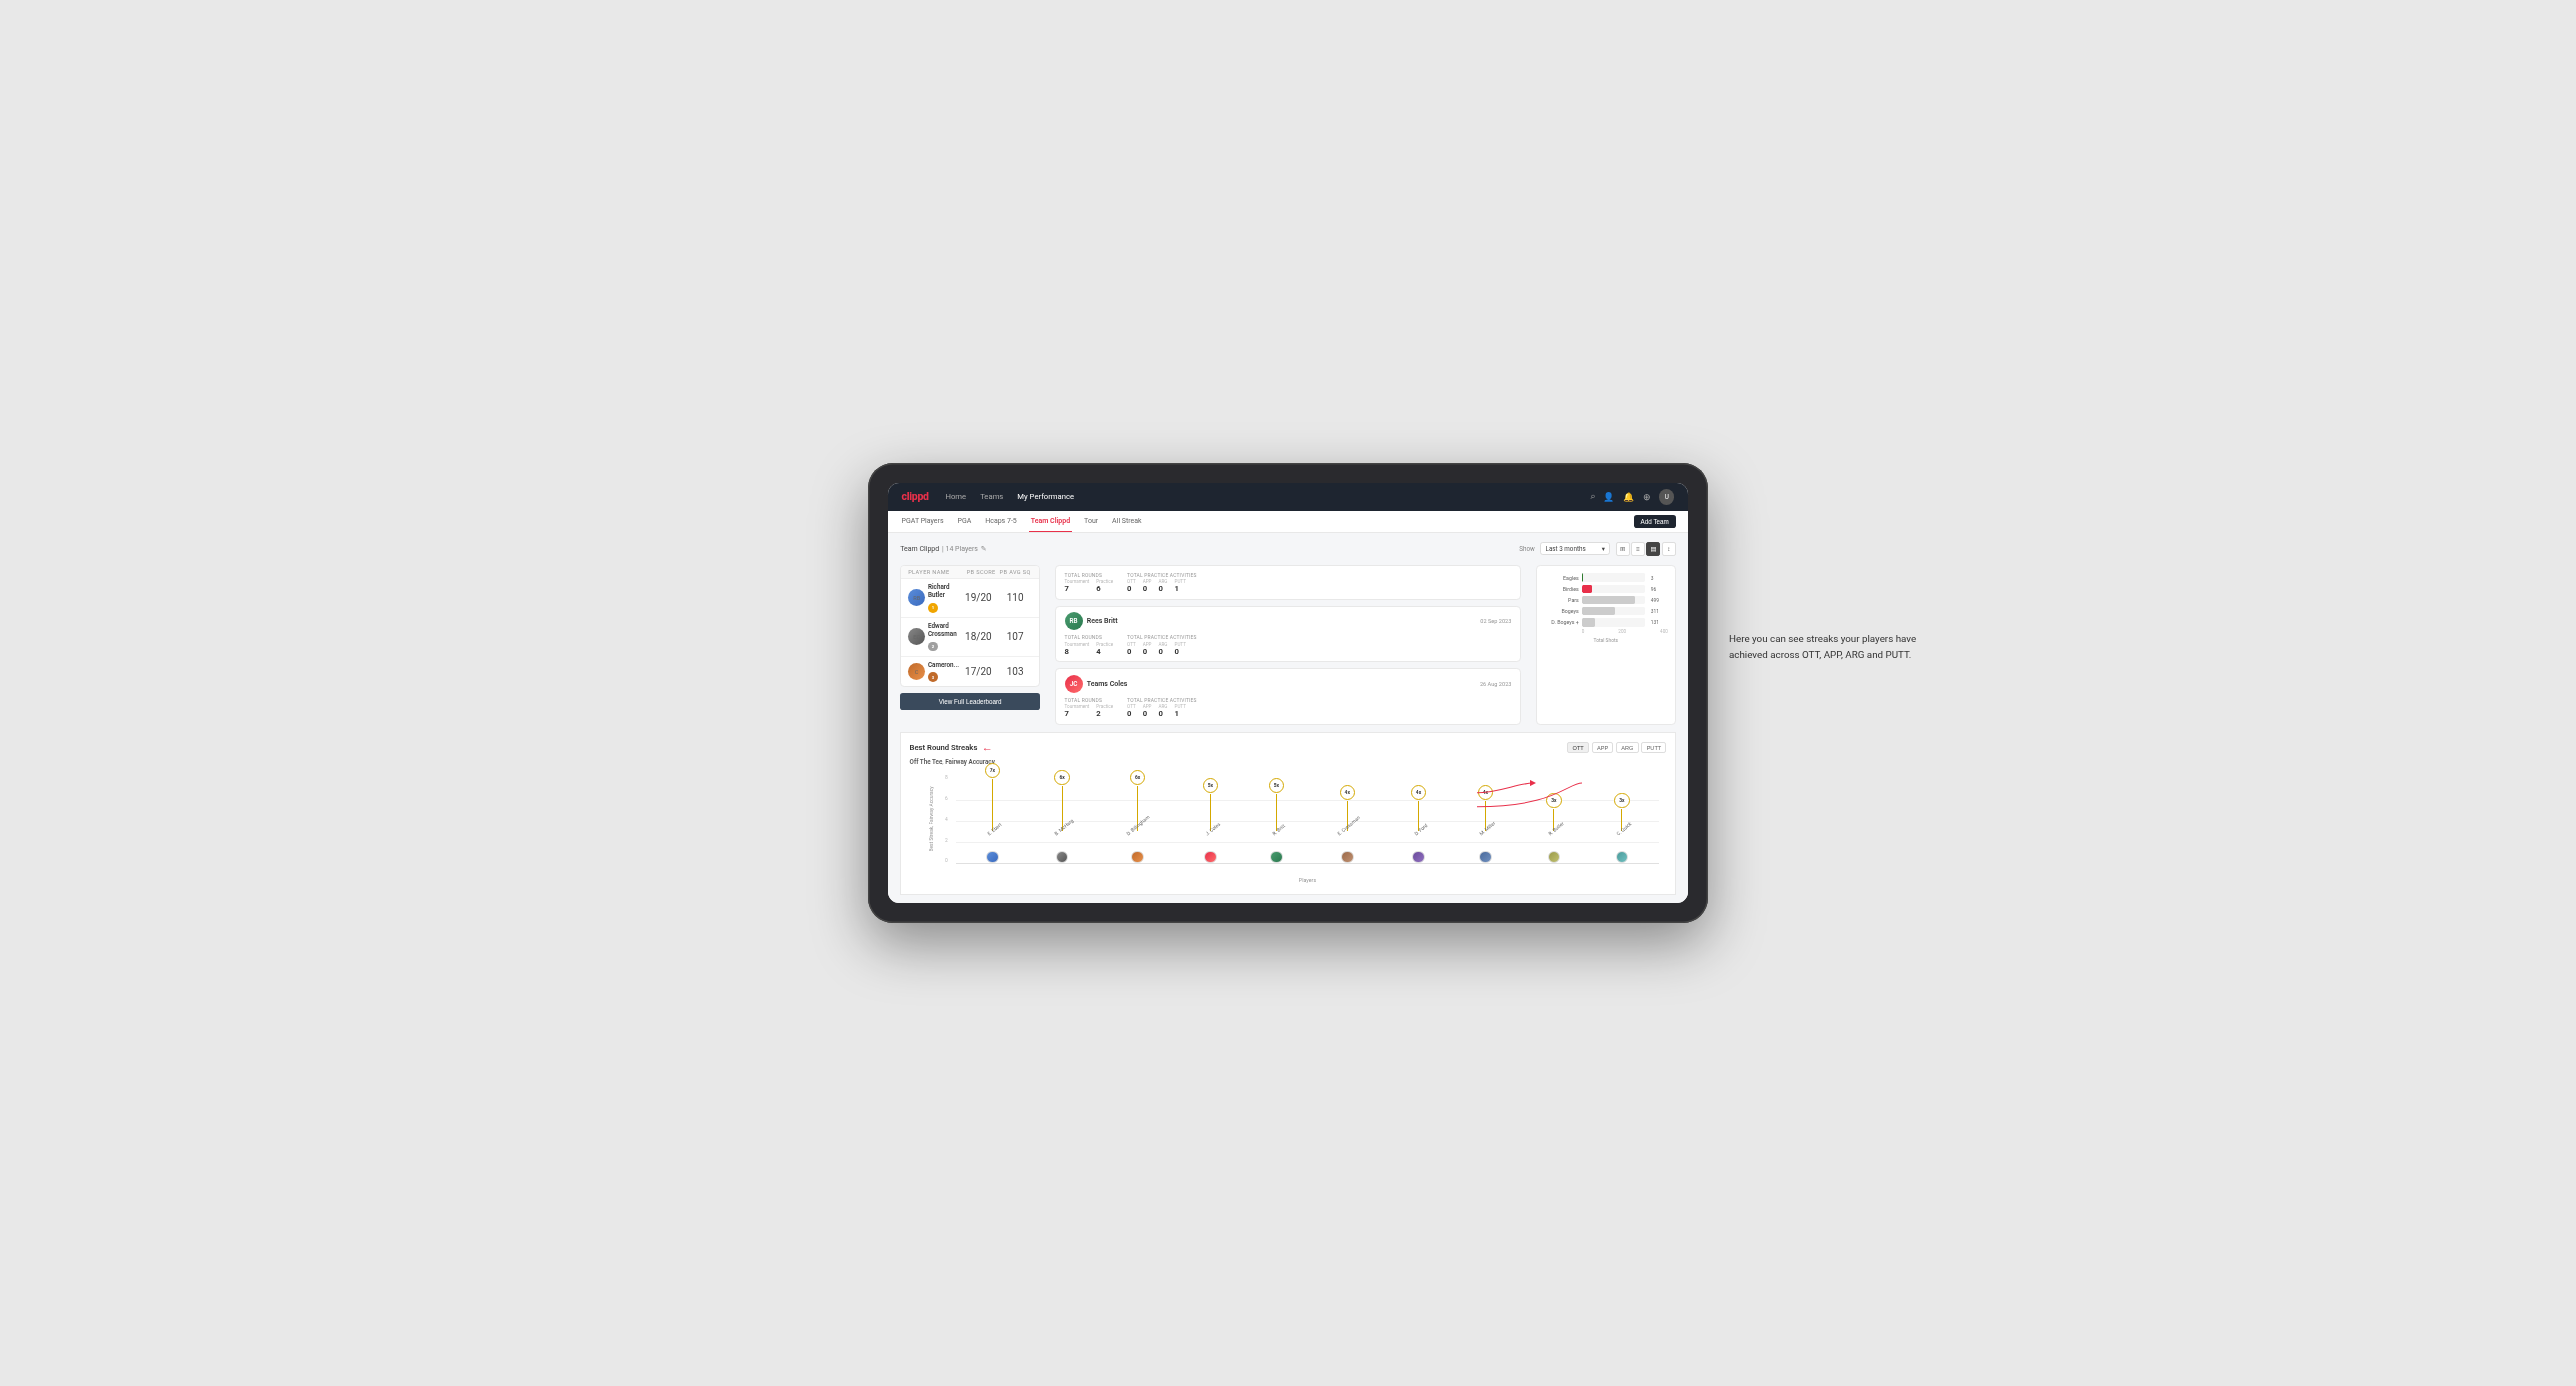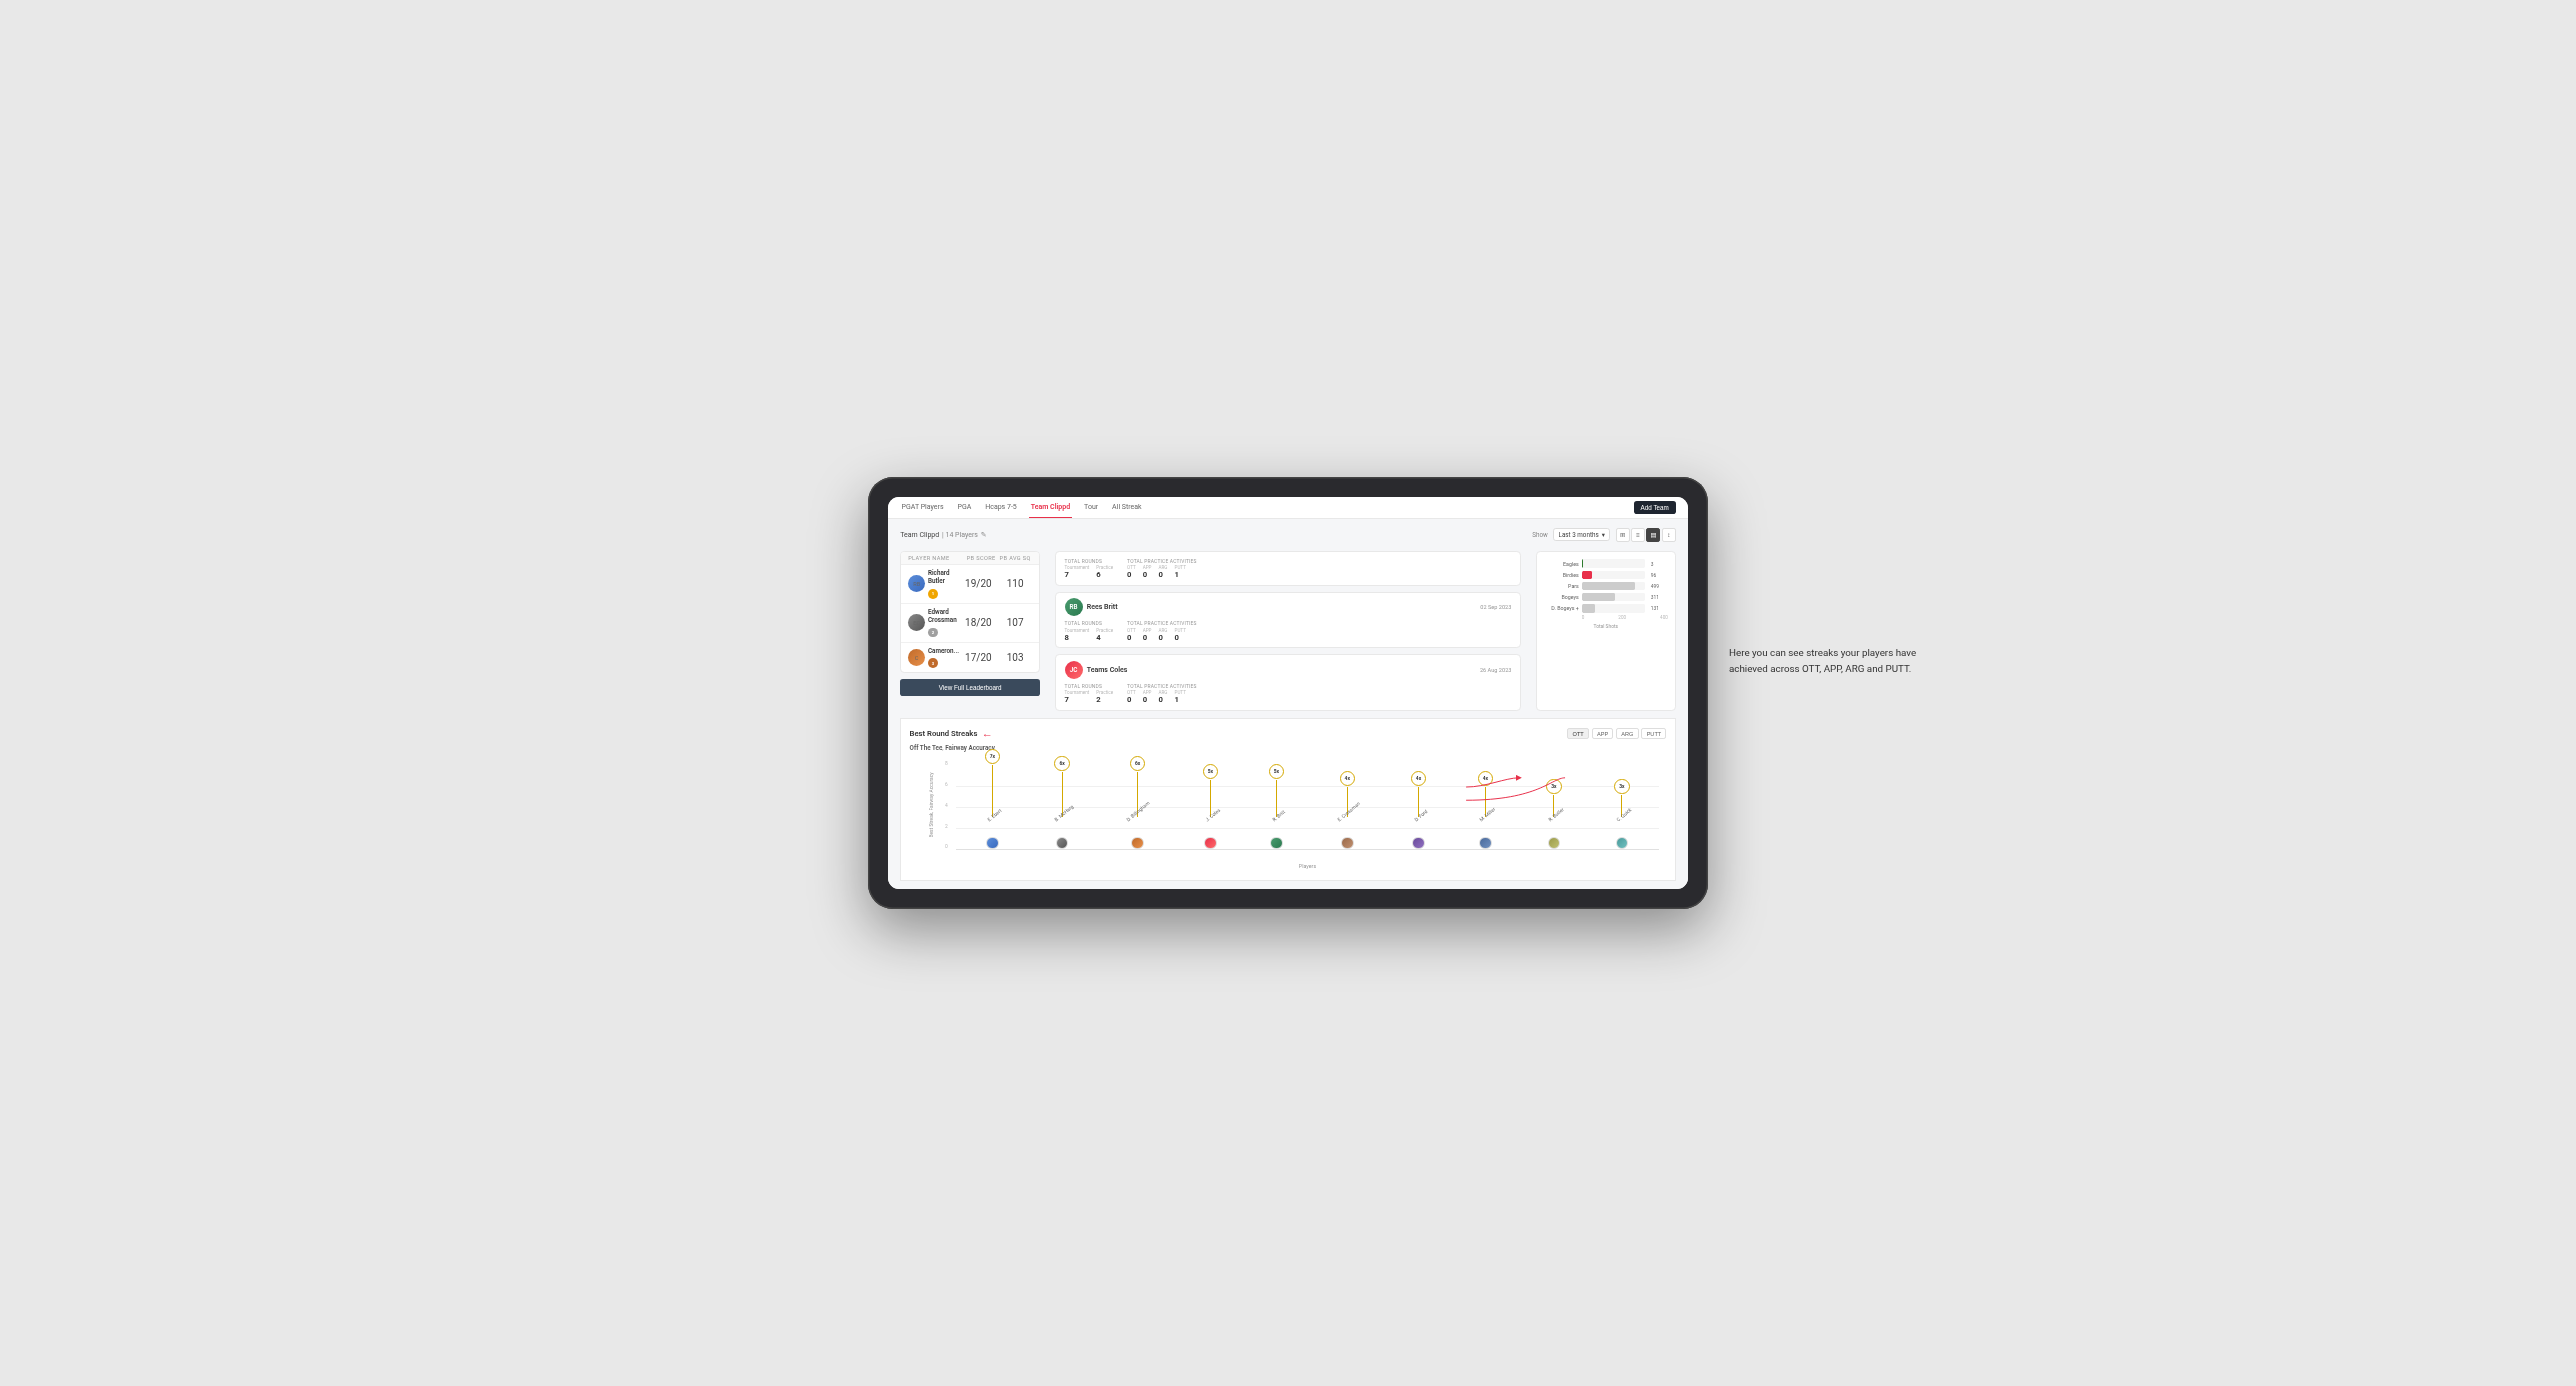--- a/index.html
+++ b/index.html
@@ -170,21 +170,21 @@
     .filter-dropdown {
       border: 0.7px solid #ddd;
       border-radius: 2.8px;
       padding: 1.4px 4.2px;
       font-size: 6.3px;
       color: #444;
       background: #fff;
       cursor: pointer;
       display: flex;
       align-items: center;
-      gap: 3px;
+      gap: 16px;
     }
     .view-icons {
       display: flex;
       gap: 1.4px;
     }
     .view-icon-btn {
       width: 14px;
       height: 14px;
       border: 0.7px solid #ddd;
       border-radius: 2.1px;
@@ -508,20 +508,37 @@
 
 <div style="position: relative; display: inline-block;">
 
   <div style="position: absolute; right: -210px; top: 168px; width: 189px;">
     <p style="font-size: 9.8px; line-height: 1.6; color: #333;">Here you can see streaks your players have achieved across OTT, APP, ARG and PUTT.</p>
   </div>
 
   <div class="tablet-frame">
     <div class="tablet-screen">
 
+      <nav class="top-nav">
+        <div class="nav-left">
+          <span class="nav-logo">clippd</span>
+          <div class="nav-links">
+            <a class="nav-link">Home</a>
+            <a class="nav-link">Teams</a>
+            <a class="nav-link active">My Performance</a>
+          </div>
+        </div>
+        <div class="nav-icons">
+          <span class="nav-icon">⌕</span>
+          <span class="nav-icon">👤</span>
+          <span class="nav-icon">🔔</span>
+          <span class="nav-icon">⊕</span>
+          <div class="avatar-circle">U</div>
+        </div>
+      </nav>
 
       <div class="sub-nav">
         <div class="sub-nav-tabs">
           <span class="sub-tab">PGAT Players</span>
           <span class="sub-tab">PGA</span>
           <span class="sub-tab">Hcaps 7-5</span>
           <span class="sub-tab active">Team Clippd</span>
           <span class="sub-tab">Tour</span>
           <span class="sub-tab">All Streak</span>
         </div>

